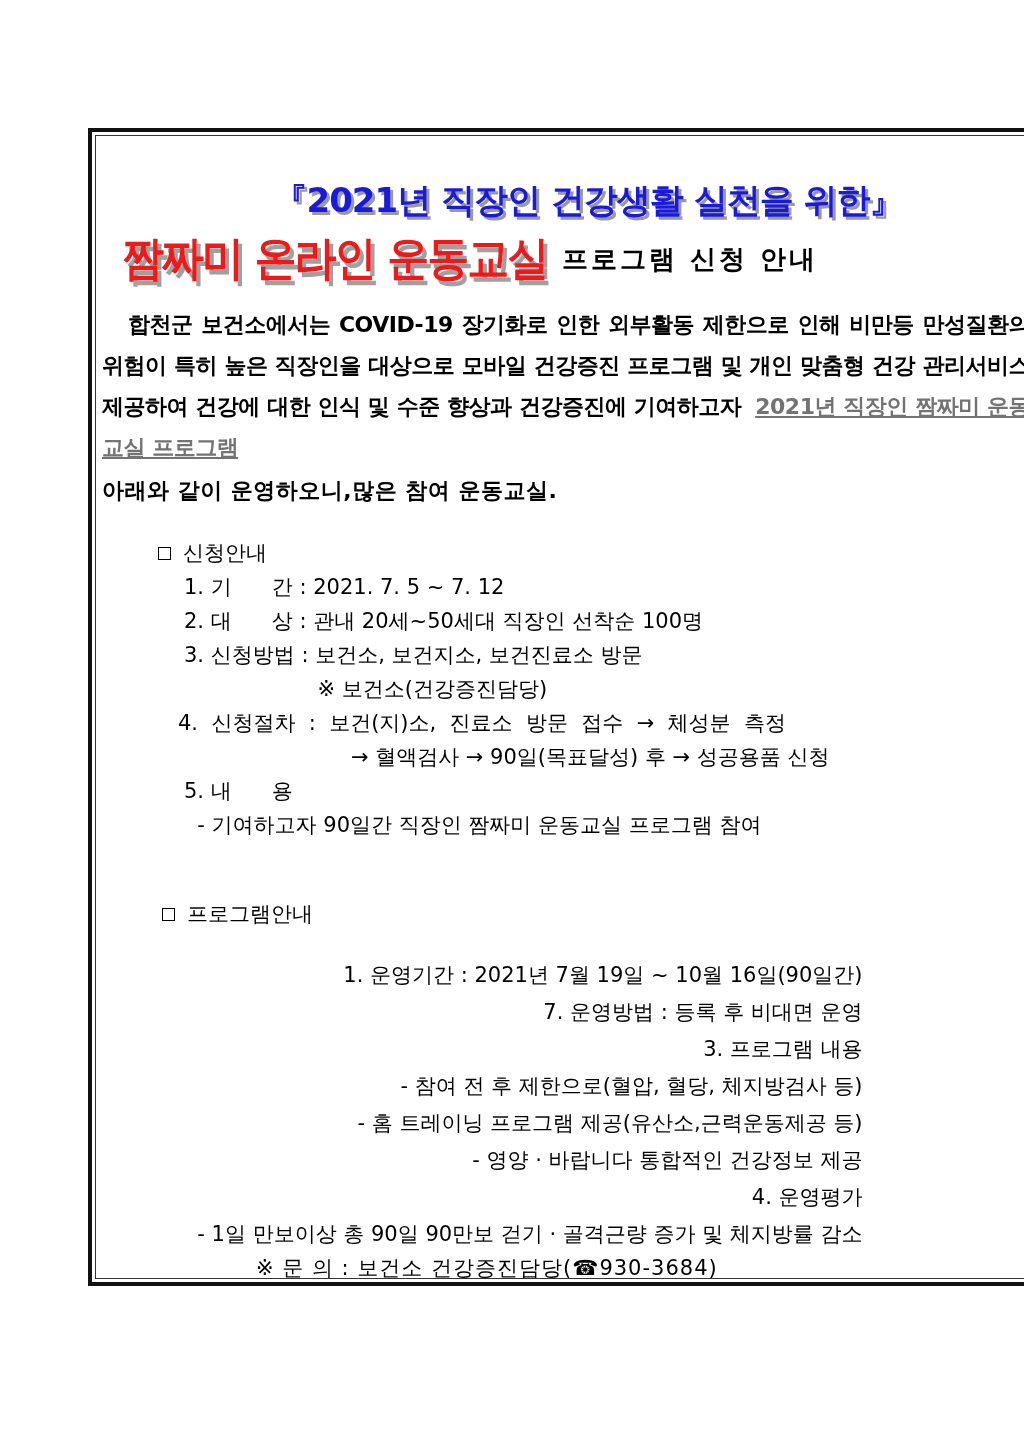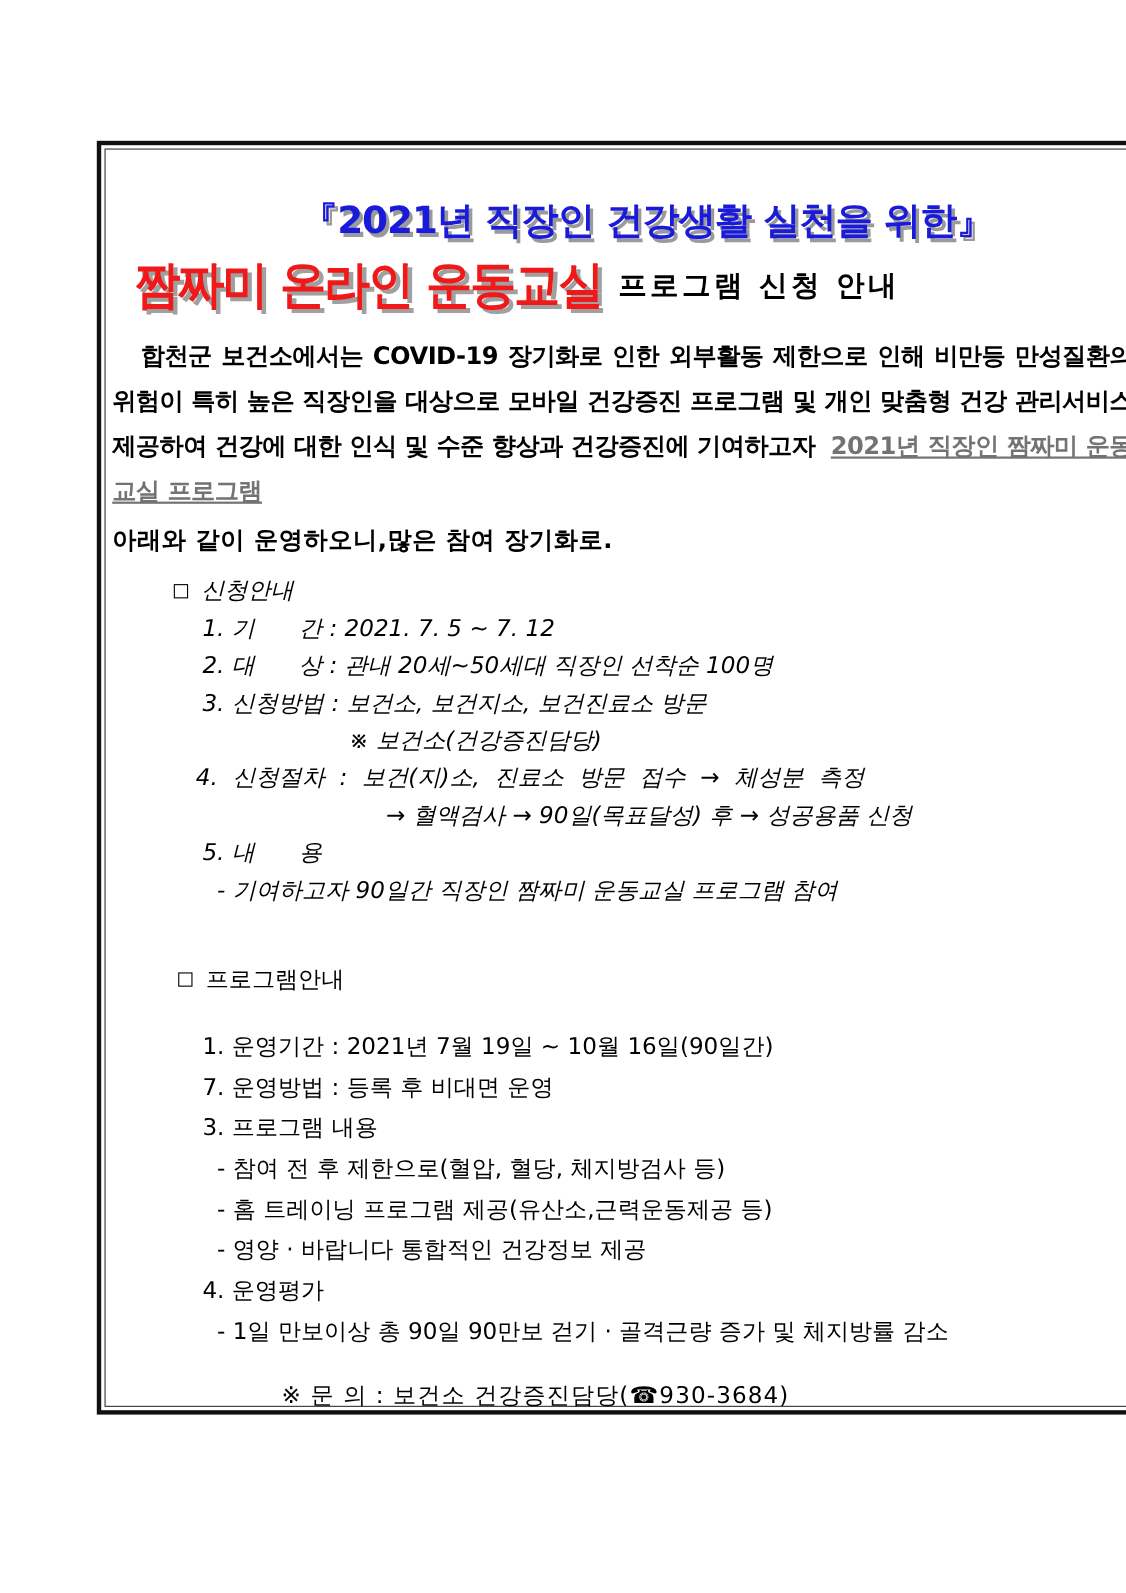--- a/index.html
+++ b/index.html
@@ -41,40 +41,40 @@
 
     <div class="title2-wrap">
       <div class="title2">짬짜미 온라인 운동교실</div>
       <div class="title2-sub">프로그램 신청 안내</div>
     </div>
 
     <div class="intro">
       <span class="indent">합천군 보건소에서는 COVID-19 장기화로 인한 외부활동 제한으로 인해 비만등 만성질환의 위험이 특히 높은 직장인을 대상으로 모바일 건강증진 프로그램 및 개인 맞춤형 건강 관리서비스 제공하여 건강에 대한 인식 및 수준 향상과 건강증진에 기여하고자</span><a>2021년 직장인 짬짜미 운동교실 프로그램</a>
     </div>
 
-    <div class="closing">아래와 같이 운영하오니,많은 참여 장기화로.</div>
+    <div class="closing">아래와 같이 운영하오니,많은 참여 운동교실.</div>
 
-    <div class="sec" style="left:62px; top:384px;font-style:italic;">
+    <div class="sec" style="left:62px; top:400px;">
       <div class="hdr">
         <span class="sq"></span>
         <span>신청안내</span>
       </div>
       <div style="padding-left:26px;">
         <div class="row">1. 기      간 : 2021. 7. 5 ~ 7. 12</div>
         <div class="row">2. 대      상 : 관내 20세~50세대 직장인 선착순 100명</div>
         <div class="row">3. 신청방법 : 보건소, 보건지소, 보건진료소 방문</div>
         <div class="row">                    ※ 보건소(건강증진담당)</div>
         <div class="row" style="margin-left:-6px;">4.  신청절차  :  보건(지)소,  진료소  방문  접수  →  체성분  측정</div>
         <div class="row">                         → 혈액검사 → 90일(목표달성) 후 → 성공용품 신청</div>
         <div class="row">5. 내      용</div>
         <div class="row">  - 기여하고자 90일간 직장인 짬짜미 운동교실 프로그램 참여</div>
       </div>
     </div>
 
-    <div class="sec" style="left:66px; top:736px; line-height:37px;">
+    <div class="sec" style="left:66px; top:760px; line-height:37px;text-align:right;">
       <div class="hdr">
         <span class="sq"></span>
         <span>프로그램안내</span>
       </div>
       <div style="padding-left:22px;margin-top:24px;">
         <div class="row">1. 운영기간 : 2021년 7월 19일 ~ 10월 16일(90일간)</div>
         <div class="row">7. 운영방법 : 등록 후 비대면 운영</div>
         <div class="row">3. 프로그램 내용</div>
         <div class="row">  - 참여 전 후 제한으로(혈압, 혈당, 체지방검사 등)</div>
         <div class="row">  - 홈 트레이닝 프로그램 제공(유산소,근력운동제공 등)</div>

